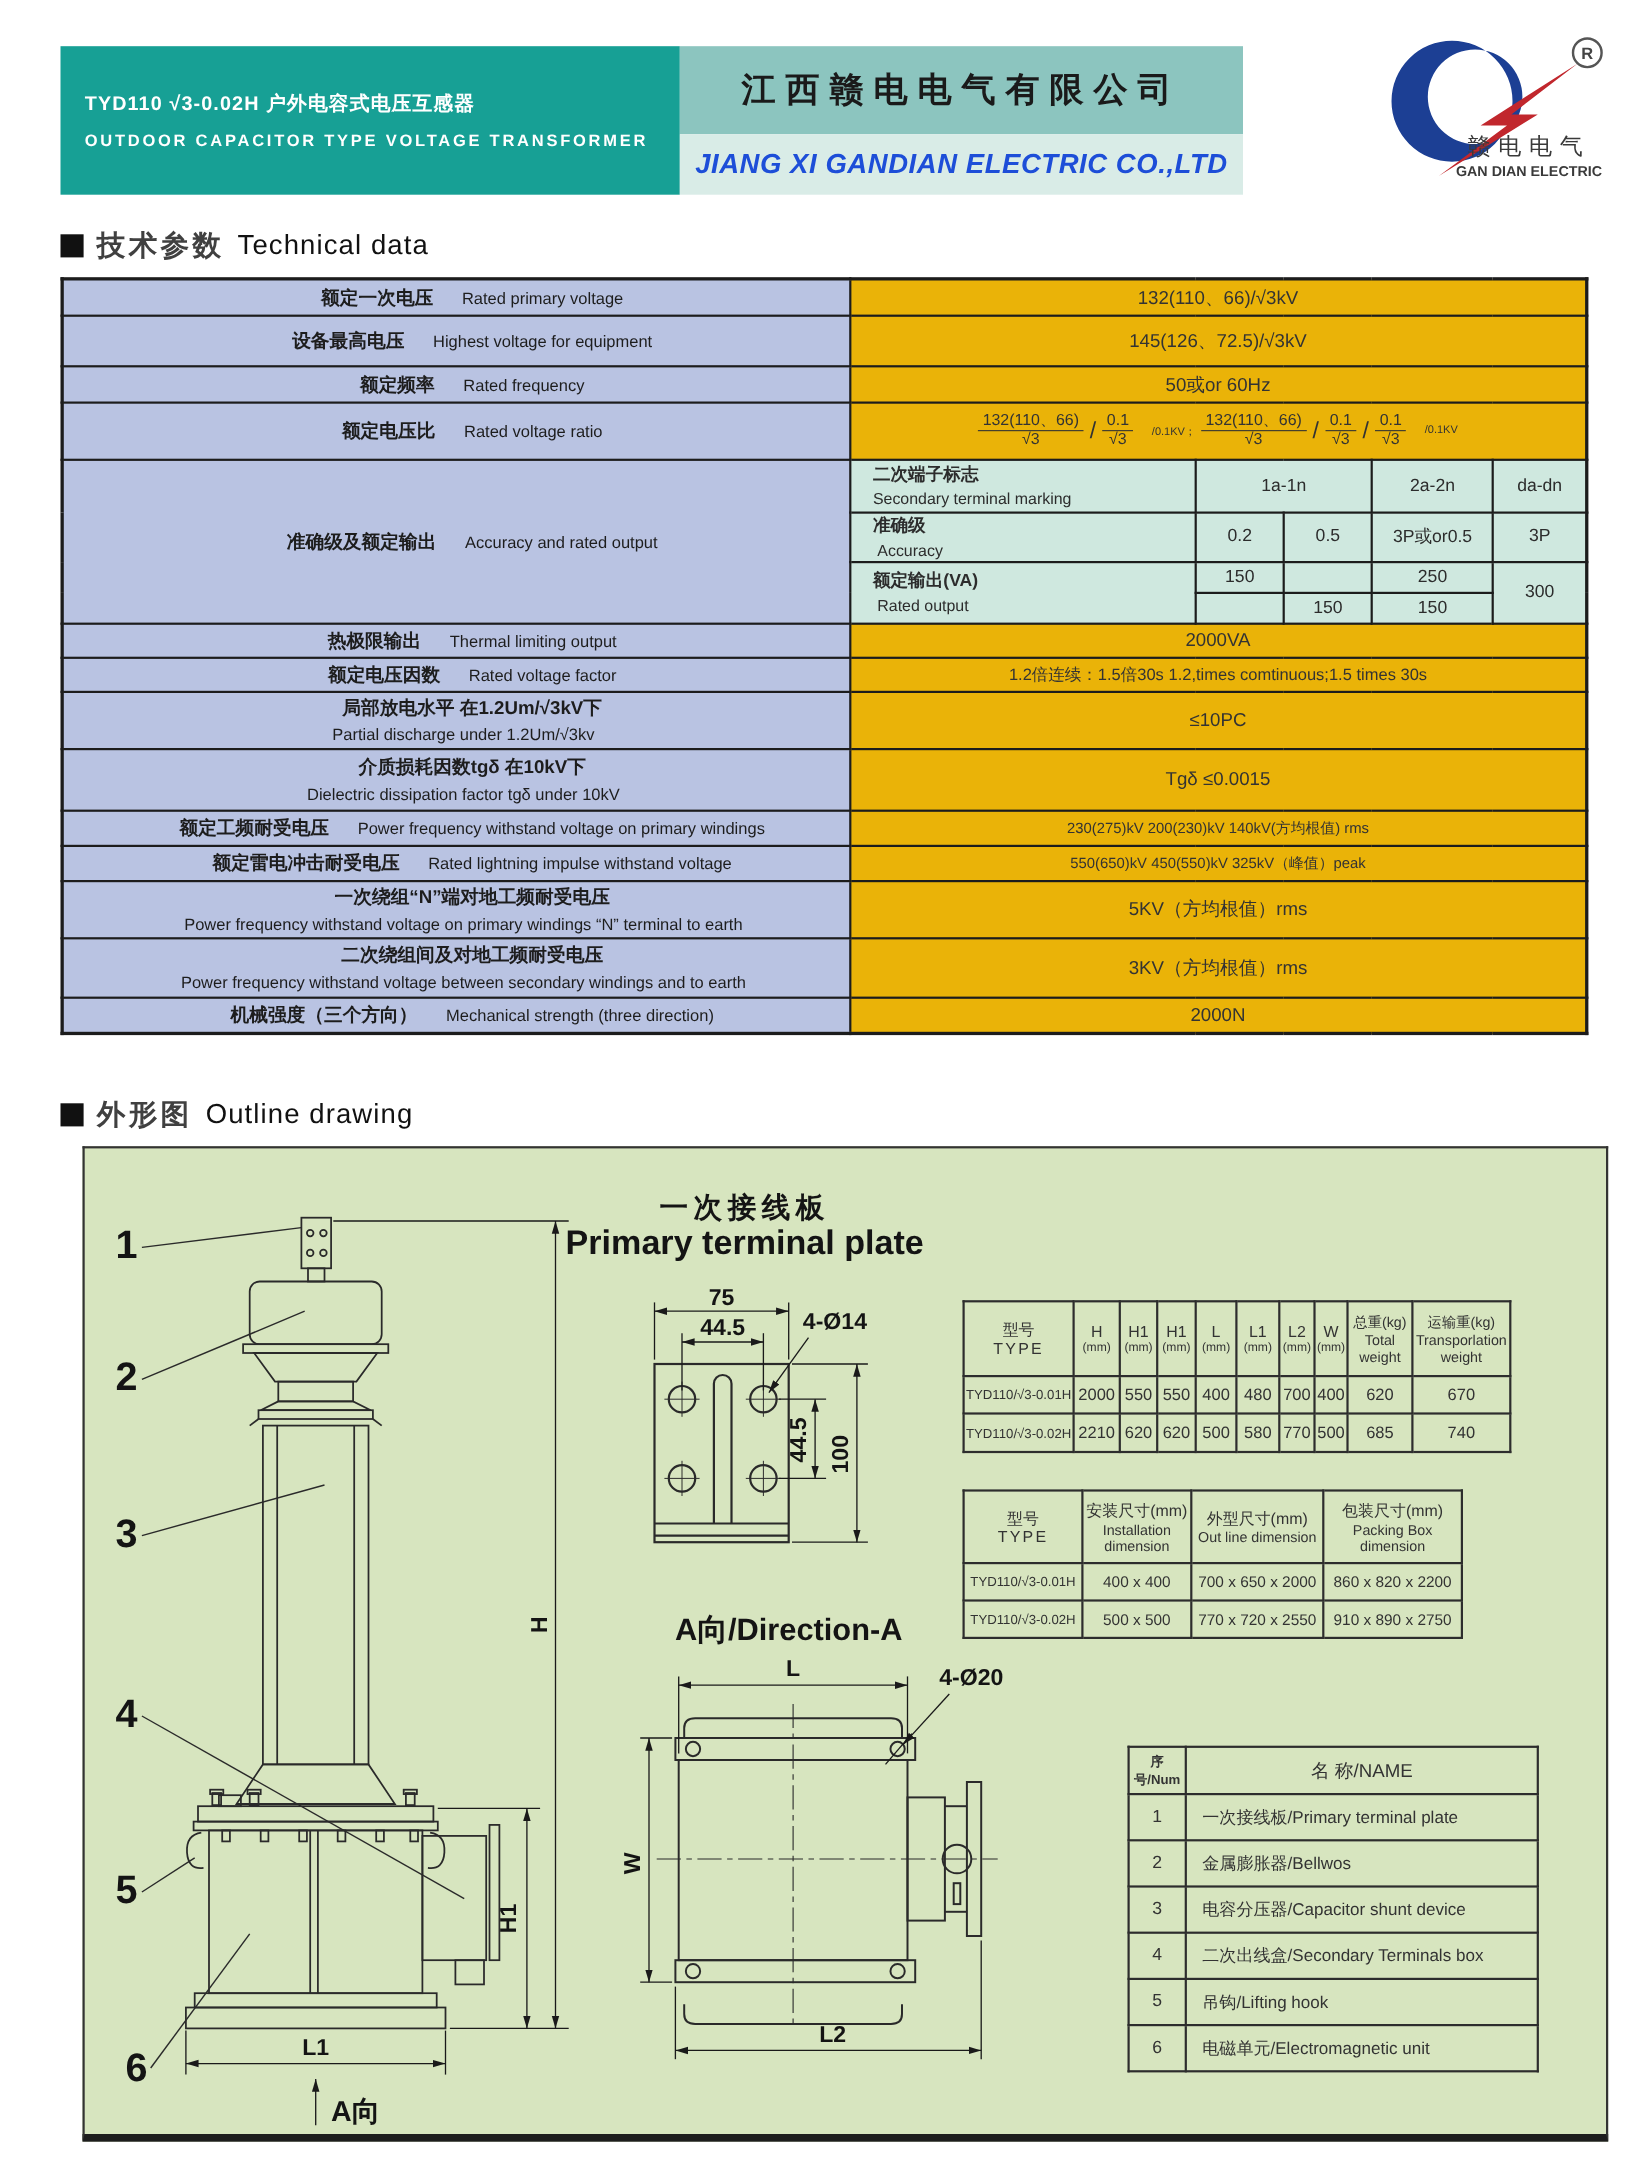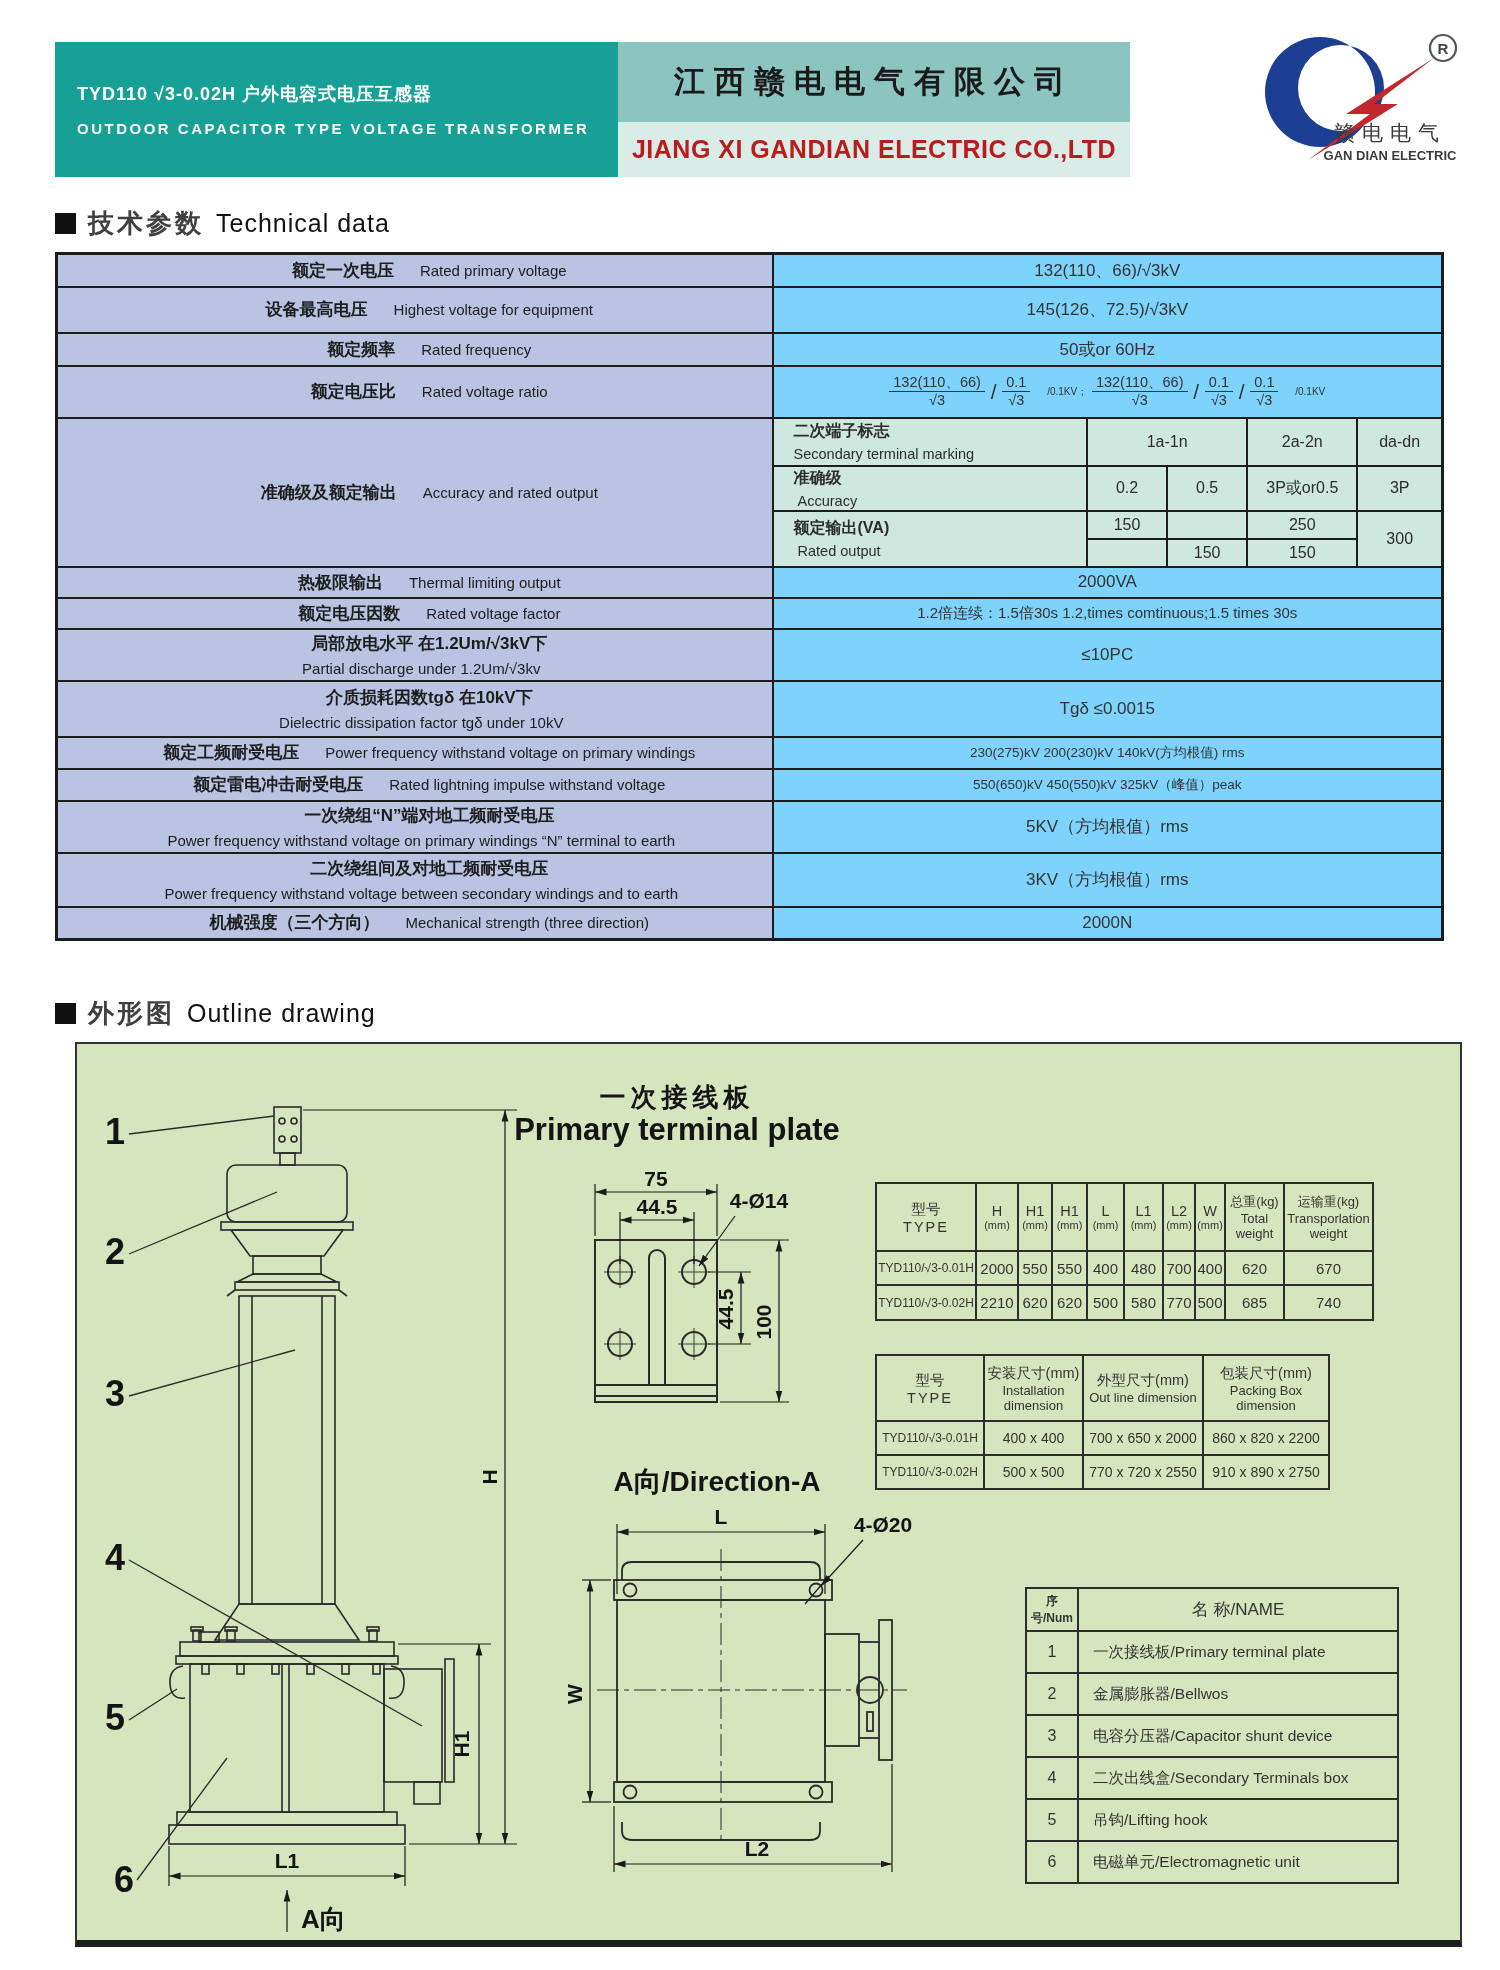--- a/index.html
+++ b/index.html
@@ -9,42 +9,42 @@
   
   .title-block{position:absolute;left:55px;top:42px;width:563px;height:135px;
     background:#17a095;color:#fff;display:flex;flex-direction:column;justify-content:center;
     align-items:flex-start;padding-left:22px;box-sizing:border-box;gap:14px;}
   .title-zh{font-size:18px;font-weight:bold;letter-spacing:1px;white-space:nowrap;}
   .title-en{font-size:15px;font-weight:bold;letter-spacing:2.5px;white-space:nowrap;}
   .company-block{position:absolute;left:618px;top:42px;width:512px;height:135px;}
   .company-zh{height:80px;background:#8cc5bf;display:flex;align-items:center;justify-content:center;
     font-size:31px;font-weight:bold;letter-spacing:9px;color:#1a1a1a;}
   .company-en{height:55px;background:#d9ece7;display:flex;align-items:center;justify-content:center;
-    font-size:25px;font-weight:bold;letter-spacing:0.5px;color:#b91c1c;}
+    font-size:25px;font-weight:bold;letter-spacing:0.5px;color:#1d4ed8;font-style:italic;}
   .logo-wrap{position:absolute;left:1238px;top:20px;width:235px;height:152px;}
 
   
   .sec-h{position:absolute;left:55px;display:flex;align-items:center;gap:12px;}
   .sec-h .sq{width:21px;height:21px;background:#111;flex:0 0 auto;}
   .sec-h .zh{font-size:26px;font-weight:bold;color:#404040;letter-spacing:3px;}
   .sec-h .en{font-size:25px;color:#111;letter-spacing:1px;}
   .sec-tech{top:206px;}
   .sec-outline{top:996px;}
 
   
   .tech-table{position:absolute;left:55px;top:252px;width:1389px;border-collapse:collapse;
     table-layout:fixed;border:3px solid #1c1c1c;}
   .tech-table td{border:2px solid #1c1c1c;box-sizing:border-box;}
   td.lbl{background:#b9c3e2;text-align:center;padding-left:30px;}
   td.lbl .zh{font-weight:bold;font-size:17px;color:#1d1d1d;}
   td.lbl .en{font-size:15px;margin-left:26px;color:#1d1d1d;}
   td.lbl.two{padding-left:14px;}
   td.lbl.two .zh{display:block;margin-left:16px;margin-bottom:5px;}
   td.lbl.two .en{display:block;margin-left:0;}
-  td.val{background:#7dd3fc;text-align:center;font-size:17px;color:#333;}
+  td.val{background:#eab308;text-align:center;font-size:17px;color:#333;}
   td.val.small{font-size:13.5px;}
   td.sub{background:#cfe8df;color:#2c2c2c;}
   td.sub.mk{text-align:left;padding-left:20px;}
   td.sub.mk .zh{font-weight:bold;font-size:16px;display:block;margin-bottom:4px;}
   td.sub.mk .en{font-size:14.5px;display:block;}
   td.sub.mk1 .zh{font-weight:bold;font-size:16px;}
   td.sub.mk1 .en{font-size:14.5px;margin-left:4px;}
   td.sub.c{text-align:center;font-size:16px;}
   .frac{display:inline-block;text-align:center;font-size:14.5px;vertical-align:middle;line-height:1.2;color:#333;}
   .frac .nu{display:block;border-bottom:1.5px solid #333;padding:0 4px;}

